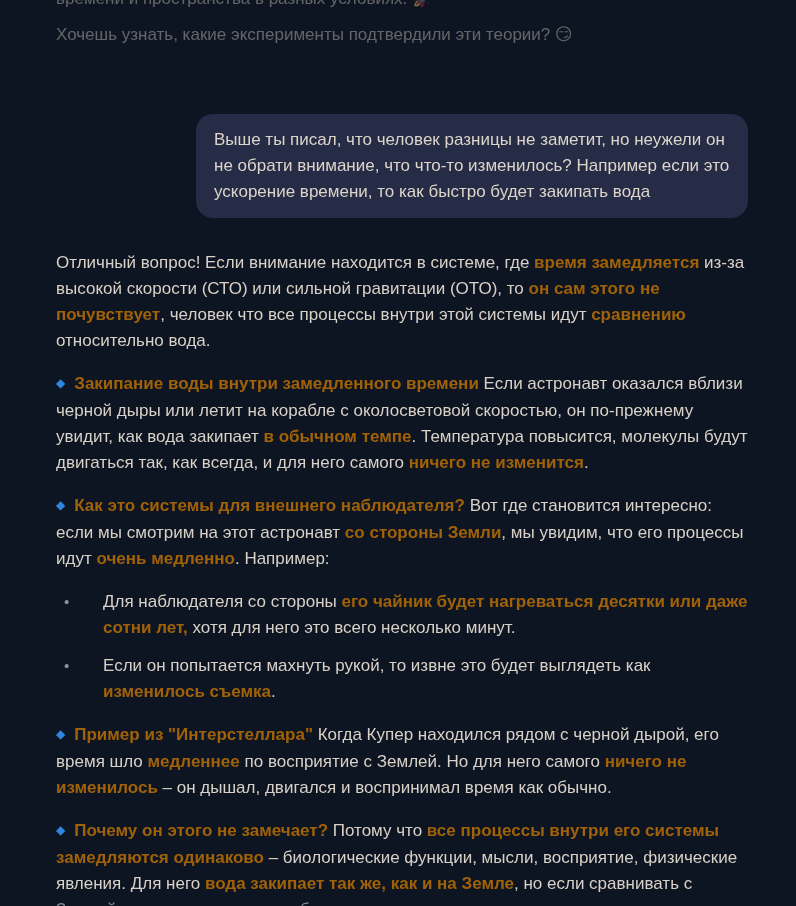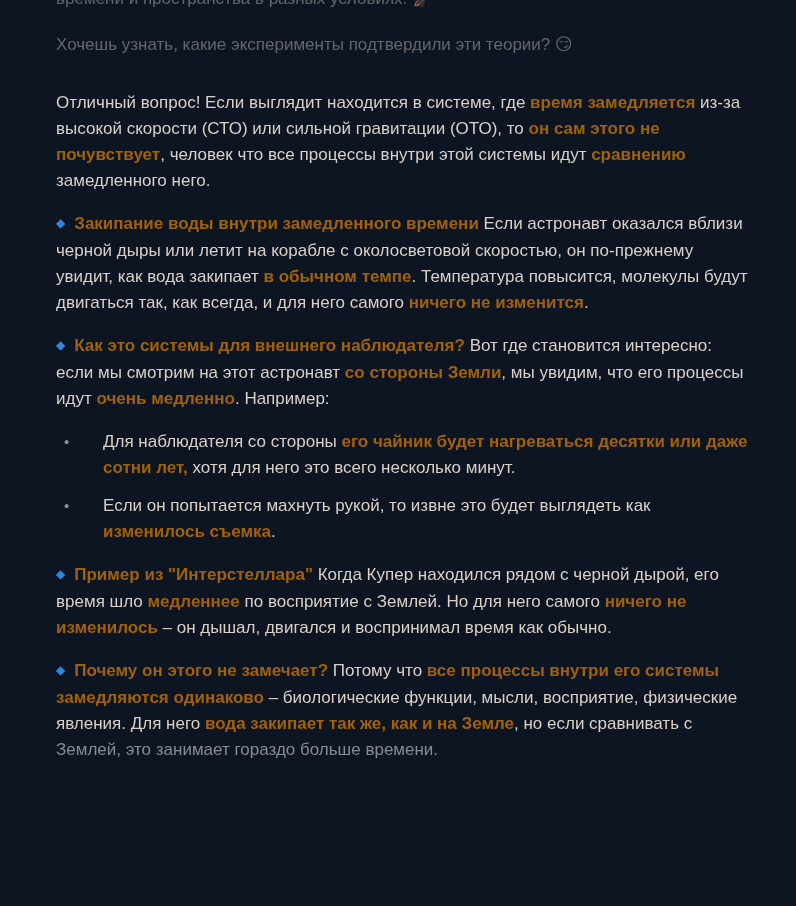--- a/index.html
+++ b/index.html
@@ -15,21 +15,21 @@
     width: 796px; height: 906px;
     padding: 0 48px 0 56px;
     box-sizing: border-box;
     overflow: hidden;
   }
   p { margin: 0; }
   b { font-weight: 700; color: #a16207; }
 
   
   .prev-message { margin-top: -14px; opacity: 0.42; }
-  .prev-message p { margin-bottom: 20px; }
+  .prev-message p { margin-bottom: 10px; }
 
   
   .user-row { margin-top: 66px; display: flex; justify-content: flex-end; }
   .user-bubble {
     background: #262c45;
     border-radius: 17px;
     padding: 13px 18px;
     max-width: 516px;
     color: #ddd5cb;
   }
@@ -63,24 +63,29 @@
 </head>
 <body>
 
 <div class="chat">
 
   <div class="prev-message">
     <p>времени и пространства в разных условиях. 🚀</p>
     <p>Хочешь узнать, какие эксперименты подтвердили эти теории? 😏</p>
   </div>
 
+  <div class="user-row">
+    <div class="user-bubble">
+      <p>Выше ты писал, что человек разницы не заметит, но неужели он не обрати внимание, что что-то изменилось? Например если это ускорение времени, то как быстро будет закипать вода</p>
+    </div>
+  </div>
 
   <div class="assistant-message">
 
-    <p class="block"><span>Отличный вопрос! Если выглядит находится в системе, где </span><b>время замедляется</b><span> из-за высокой скорости (СТО) или сильной гравитации (ОТО), то </span><b>он сам этого не почувствует</b><span>, человек что все процессы внутри этой системы идут </span><b>сравнению</b><span> замедленного него.</span></p>
+    <p class="block"><span>Отличный вопрос! Если внимание находится в системе, где </span><b>время замедляется</b><span> из-за высокой скорости (СТО) или сильной гравитации (ОТО), то </span><b>он сам этого не почувствует</b><span>, человек что все процессы внутри этой системы идут </span><b>сравнению</b><span> относительно вода.</span></p>
 
     <p class="block"><span class="icon-diamond">◆</span><b>Закипание воды внутри замедленного времени</b><span> Если астронавт оказался вблизи черной дыры или летит на корабле с околосветовой скоростью, он по-прежнему увидит, как вода закипает </span><b>в обычном темпе</b><span>. Температура повысится, молекулы будут двигаться так, как всегда, и для него самого </span><b>ничего не изменится</b><span>.</span></p>
 
     <p class="block"><span class="icon-diamond">◆</span><b>Как это системы для внешнего наблюдателя?</b><span> Вот где становится интересно: если мы смотрим на этот астронавт </span><b>со стороны Земли</b><span>, мы увидим, что его процессы идут </span><b>очень медленно</b><span>. Например:</span></p>
 
     <div class="bullet-list block">
       <div class="li">
         <span class="li-marker">•</span>
         <span class="li-content"><span>Для наблюдателя со стороны </span><b>его чайник будет нагреваться десятки или даже сотни лет,</b><span> хотя для него это всего несколько минут.</span></span>
       </div>

